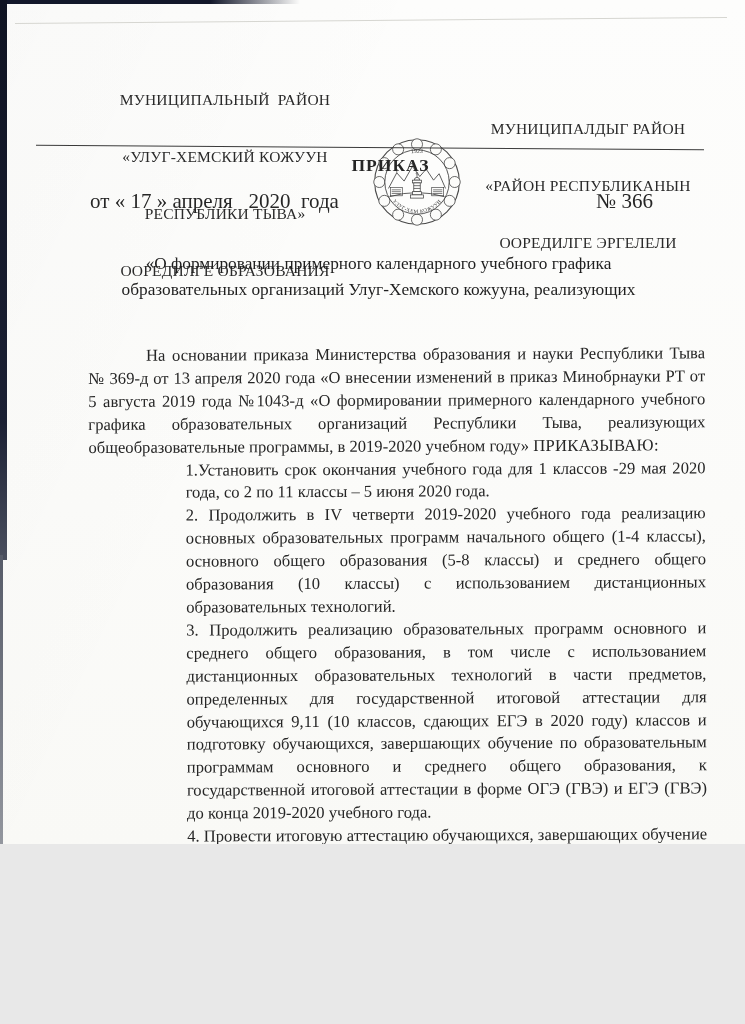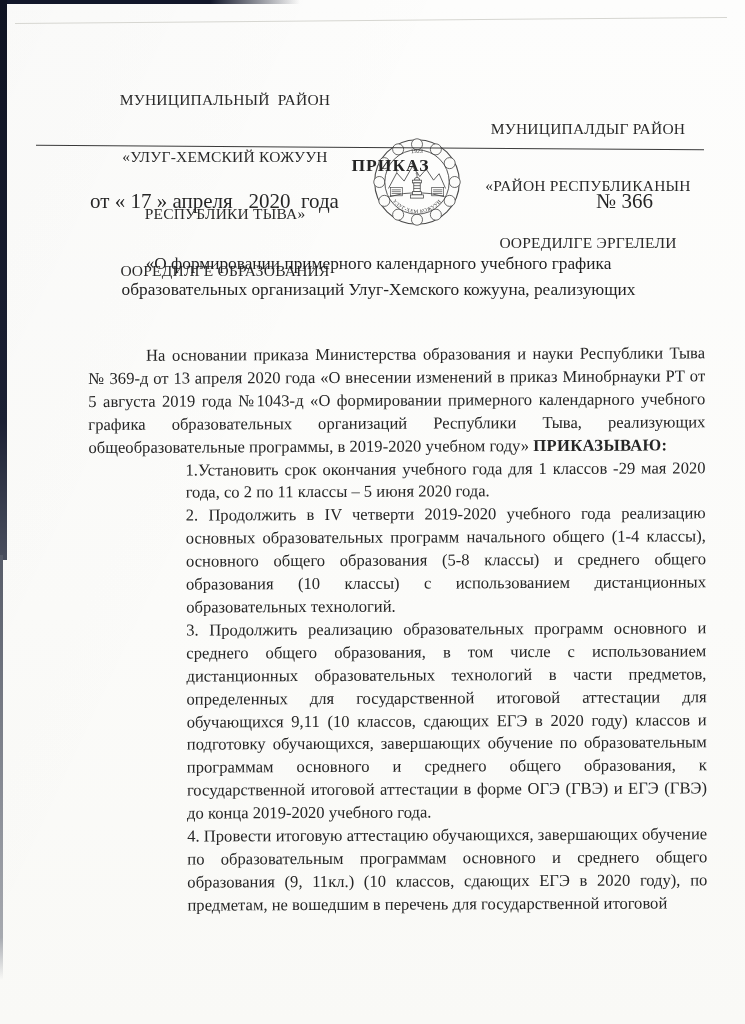--- a/index.html
+++ b/index.html
@@ -1,17 +1,17 @@
 <!DOCTYPE html>
 <html><head>
 <meta charset="utf-8">
 <style>
   html,body{margin:0;padding:0;background:#e8e8e8;}
   .sheet{
-    position:relative;width:745px;height:1024px;margin:0 auto;
+    position:relative;width:745px;height:844px;margin:0 auto;
     background:
       linear-gradient(115deg, rgba(0,0,0,0.015), rgba(0,0,0,0) 40%),
       linear-gradient(180deg, #fdfdfc, #fbfbf9 60%, #f9f9f6);
     overflow:hidden;
     font-family:"Liberation Serif","DejaVu Serif",serif;
     color:#262626;
   }
   
   .scan-band-top{position:absolute;top:0;left:0;width:7px;height:560px;
     background:linear-gradient(180deg,#0f1322,#1b2033 75%,#4a4f5e);}
@@ -43,21 +43,21 @@
     display:flex;justify-content:space-between;font-size:21px;white-space:pre;}
 
   .title{position:absolute;top:251px;left:68px;width:621px;text-align:center;
     font-weight:400;font-size:17.3px;line-height:25.6px;color:#1f1f1f;}
   .title span{display:block;}
 
   .bodytext{position:absolute;top:345px;left:88px;width:617px;
     font-size:16.6px;line-height:22.9px;text-align:justify;
     transform:rotate(-0.25deg);transform-origin:top left;}
   .intro{margin:0;text-indent:58px;}
-  .intro b{font-weight:700;letter-spacing:0.3px;}
+  .intro b{font-weight:400;letter-spacing:0.3px;}
   .items{margin:0 0 0 97px;}
   .items p{margin:0;}
 </style>
 </head>
 <body>
 
 <div class="sheet">
 
   <div class="scan-bar-top"></div>
   <div class="scan-band-top"></div>

